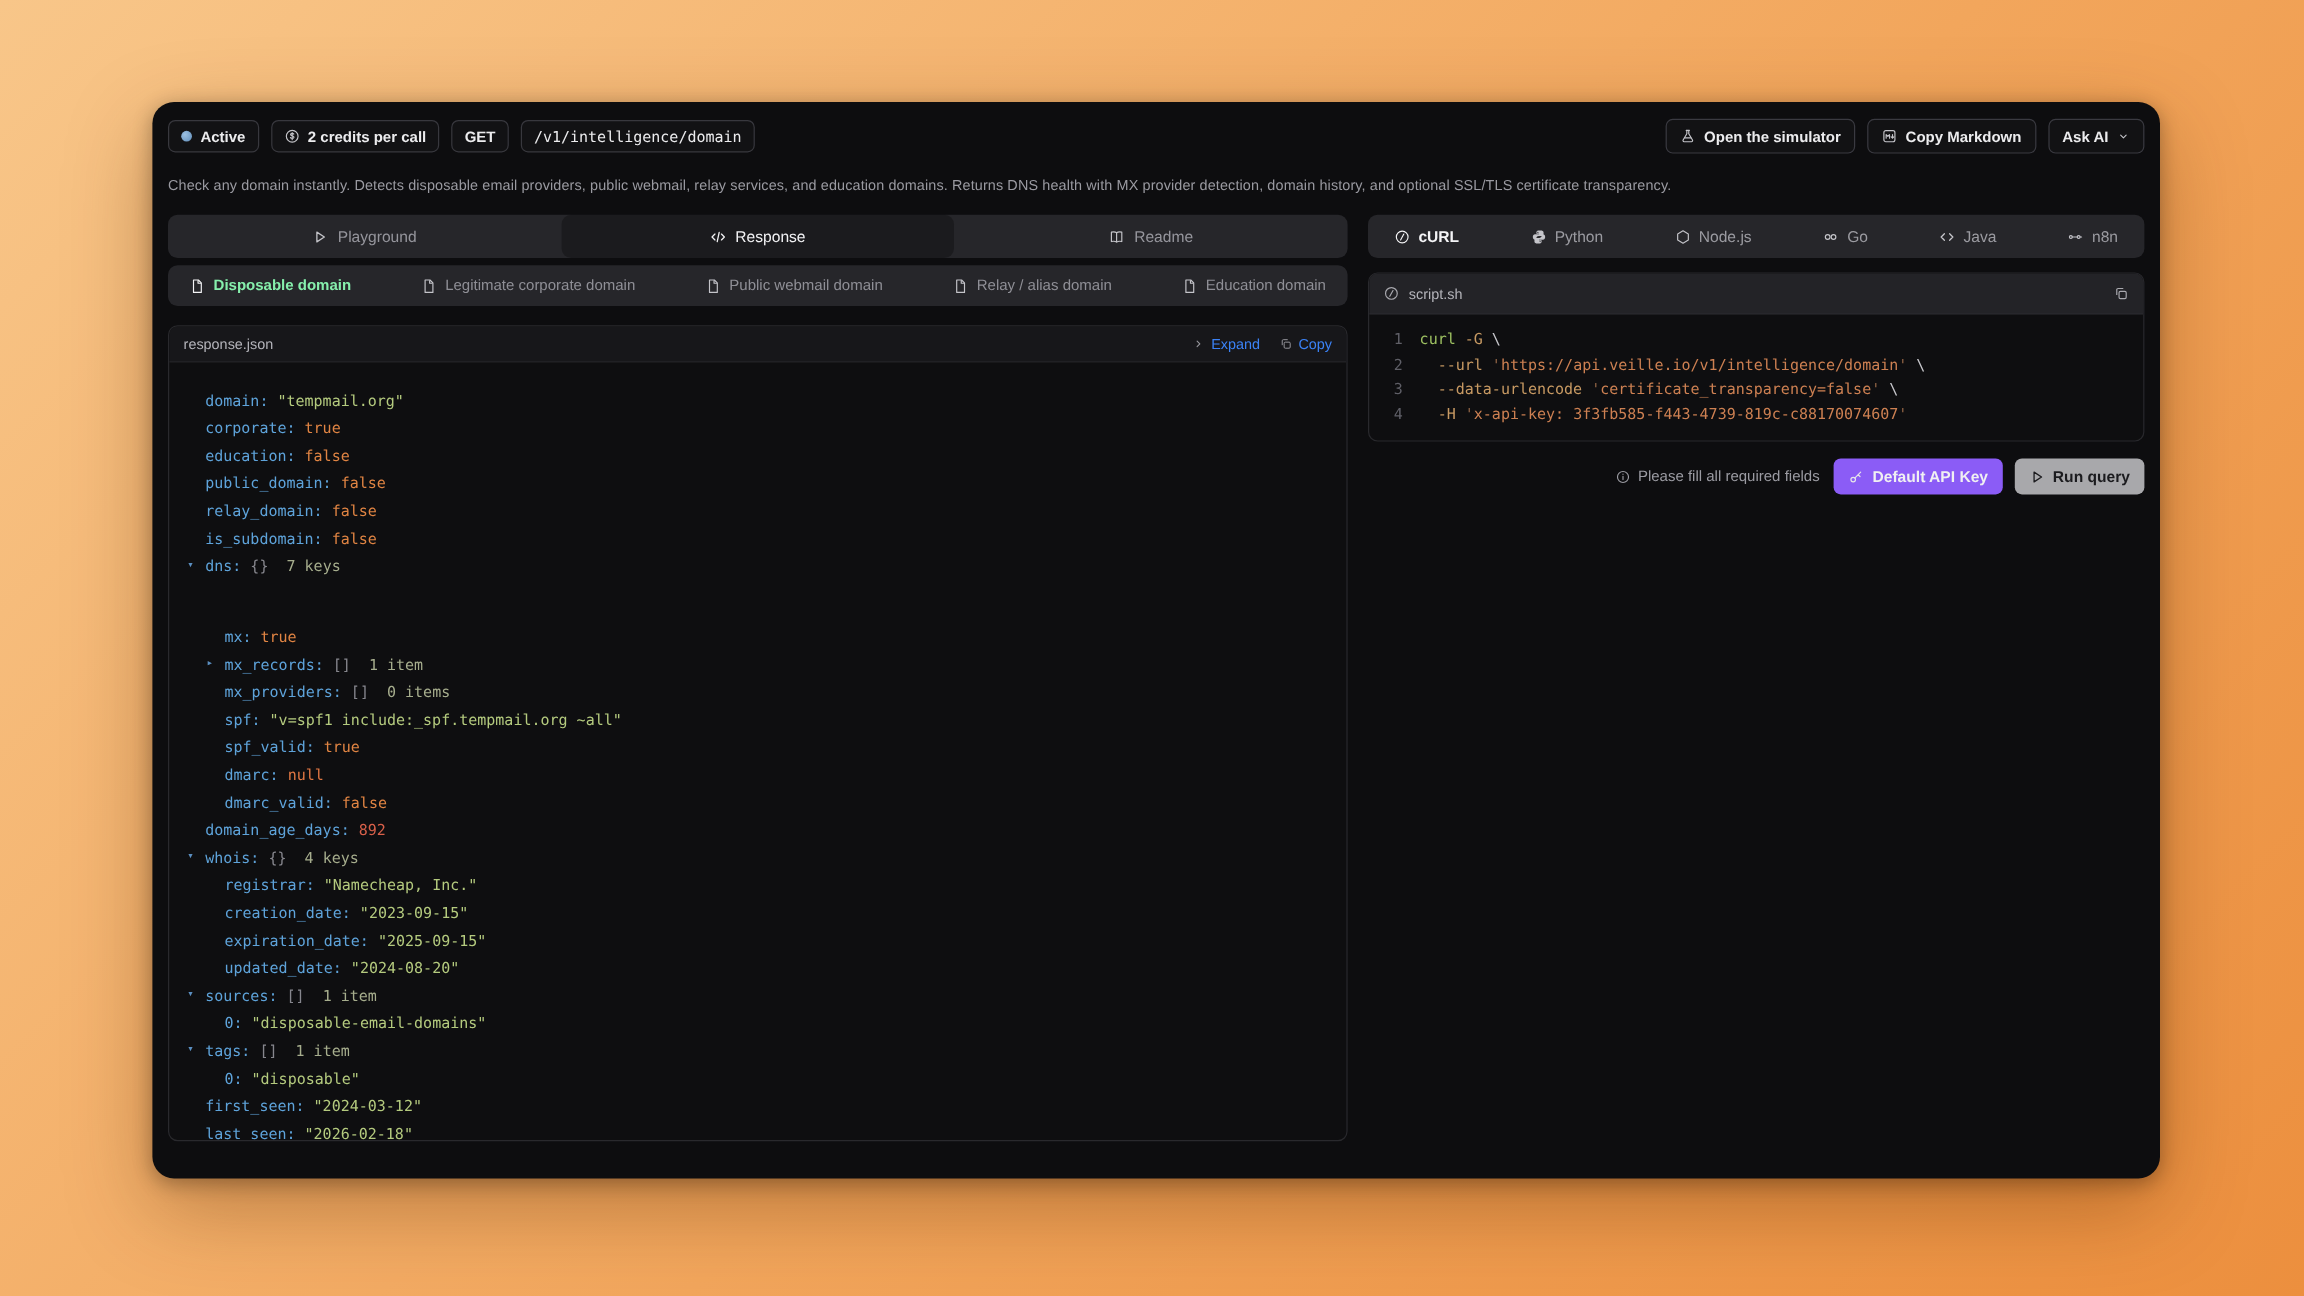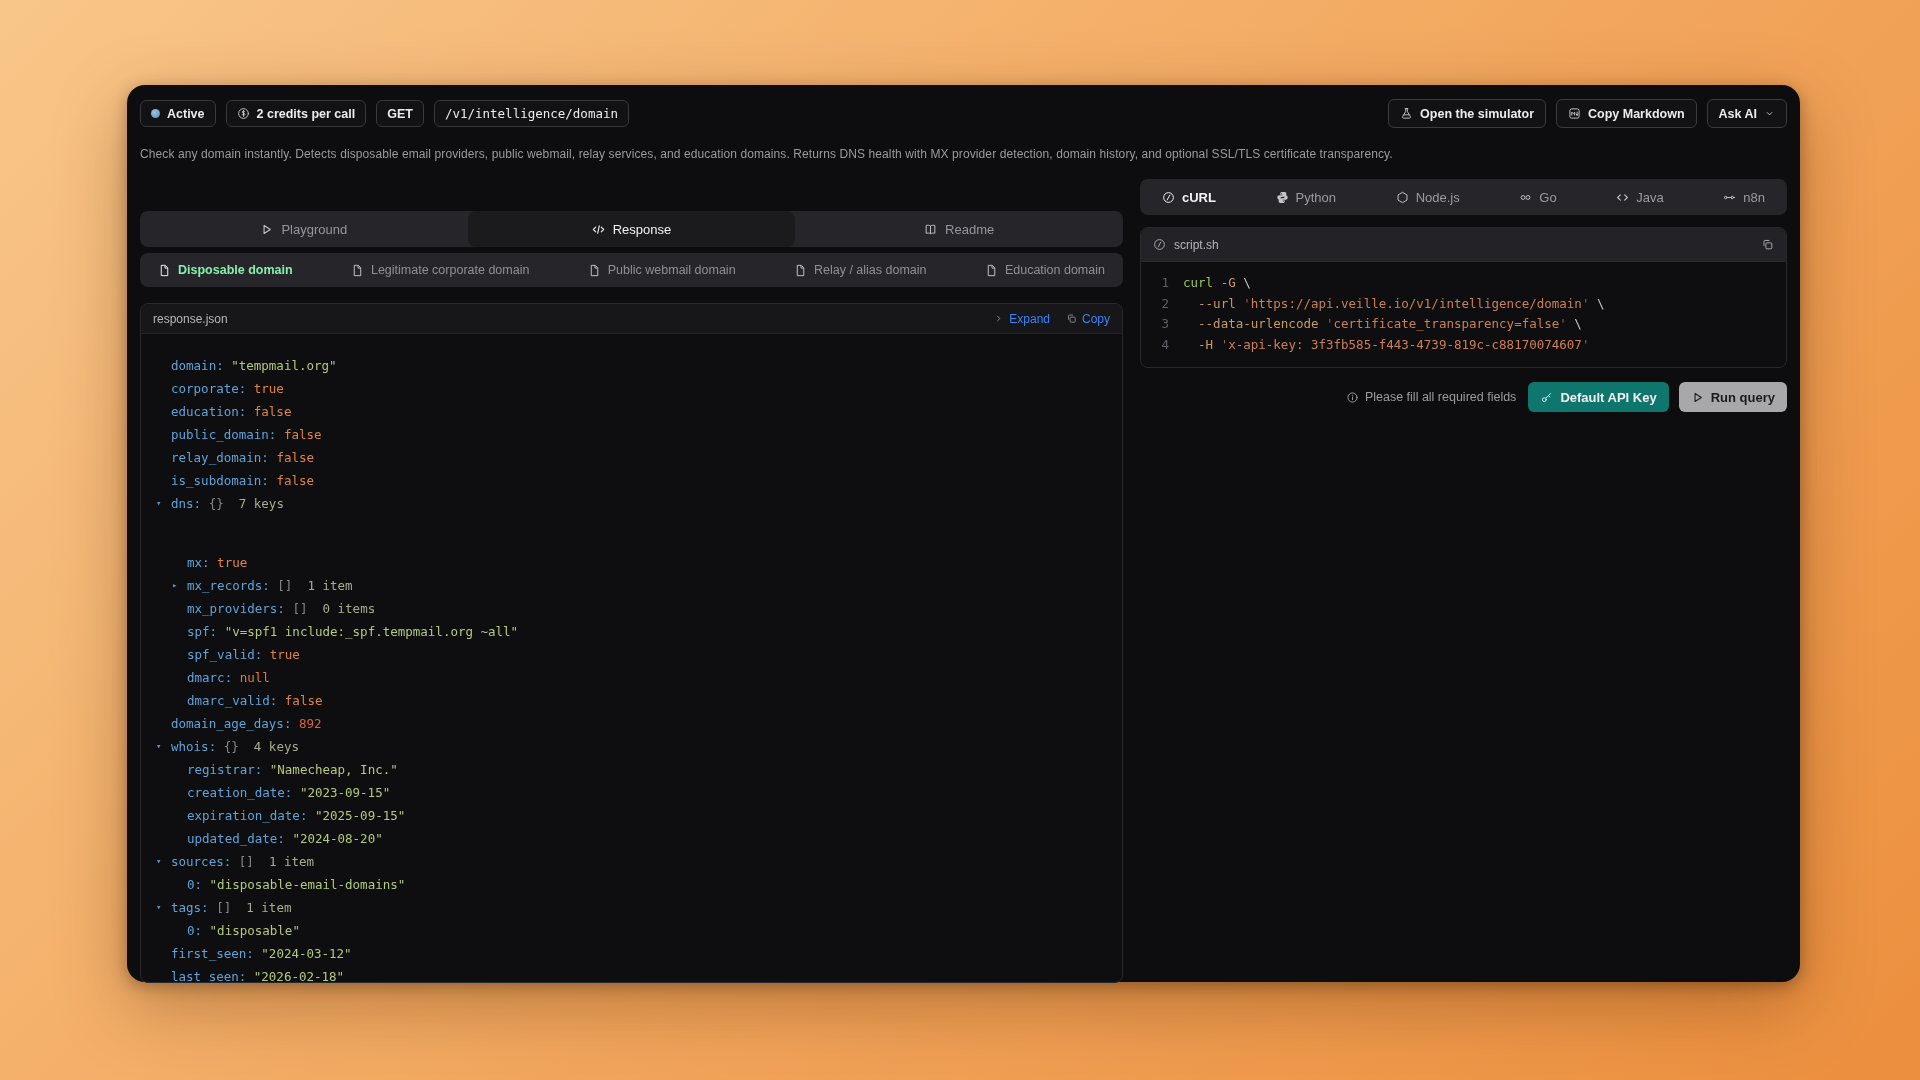--- a/index.html
+++ b/index.html
@@ -38,21 +38,21 @@
   
   .desc { margin:19px 13px 0 13px; font-size:12px; color:#9a9aa1; letter-spacing:.1px; }
 
   
   .columns { display:flex; gap:17px; margin:18px 13px 0 13px; }
   .col-left { width:983px; flex:0 0 983px; }
   .col-right { flex:1; }
 
   
   .tabbar { background:#26262a; border-radius:8px; display:flex; align-items:stretch; }
-  .tabbar.main { height:36px;margin-top:32px; }
+  .tabbar.main { height:36px; }
   .tabbar.main .tab { flex:1; display:flex; align-items:center; justify-content:center; gap:8px; font-size:13px; color:#95959c; cursor:pointer; border-radius:8px; }
   .tabbar.main .tab.active { color:#f2f2f4; background:rgba(0,0,0,.28); }
   .tabbar.main .tab.active .ic { color:#f2f2f4; }
 
   .tabbar.examples { height:34px; margin-top:6px; justify-content:space-between; padding:0 18px; }
   .tabbar.examples .tab { display:flex; align-items:center; gap:7px; font-size:12.5px; color:#8f8f96; cursor:pointer; }
   .tabbar.examples .tab.active { color:#86efac; font-weight:600; }
   .tabbar.examples .tab.active .ic { color:#f4f4f6; }
 
   .tabbar.langs { height:36px; justify-content:space-between; padding:0 22px; }
@@ -95,21 +95,21 @@
   .t-flag { color:#c89a63; }
   .t-str { color:#cd8052; }
   .t-q { color:#8f6345; }
   .t-esc { color:#c9c9ce; }
 
   
   .actions { margin-top:14px; display:flex; justify-content:flex-end; align-items:center; gap:10px; }
   .notice { display:inline-flex; align-items:center; gap:6px; font-size:12.5px; color:#9b9ba2; margin-right:2px; }
   .notice .ic { width:13px; height:13px; color:#9b9ba2; }
   .btn { display:inline-flex; align-items:center; gap:7px; height:30px; padding:0 12px; border-radius:6px; font-size:13px; font-weight:600; cursor:pointer; border:none; }
-  .btn.dark { background:#0f766e; color:#f0f0f2; }
+  .btn.dark { background:#8b5cf6; color:#f0f0f2; }
   .btn.dark .ic { color:#e6e6e9; }
   .btn.light { background:#a8a8ab; color:#1b1b1e; }
   .btn.light .ic { color:#1b1b1e; }
 </style>
 </head>
 <body>
 
 <div class="card">
 
   <div class="topbar">

